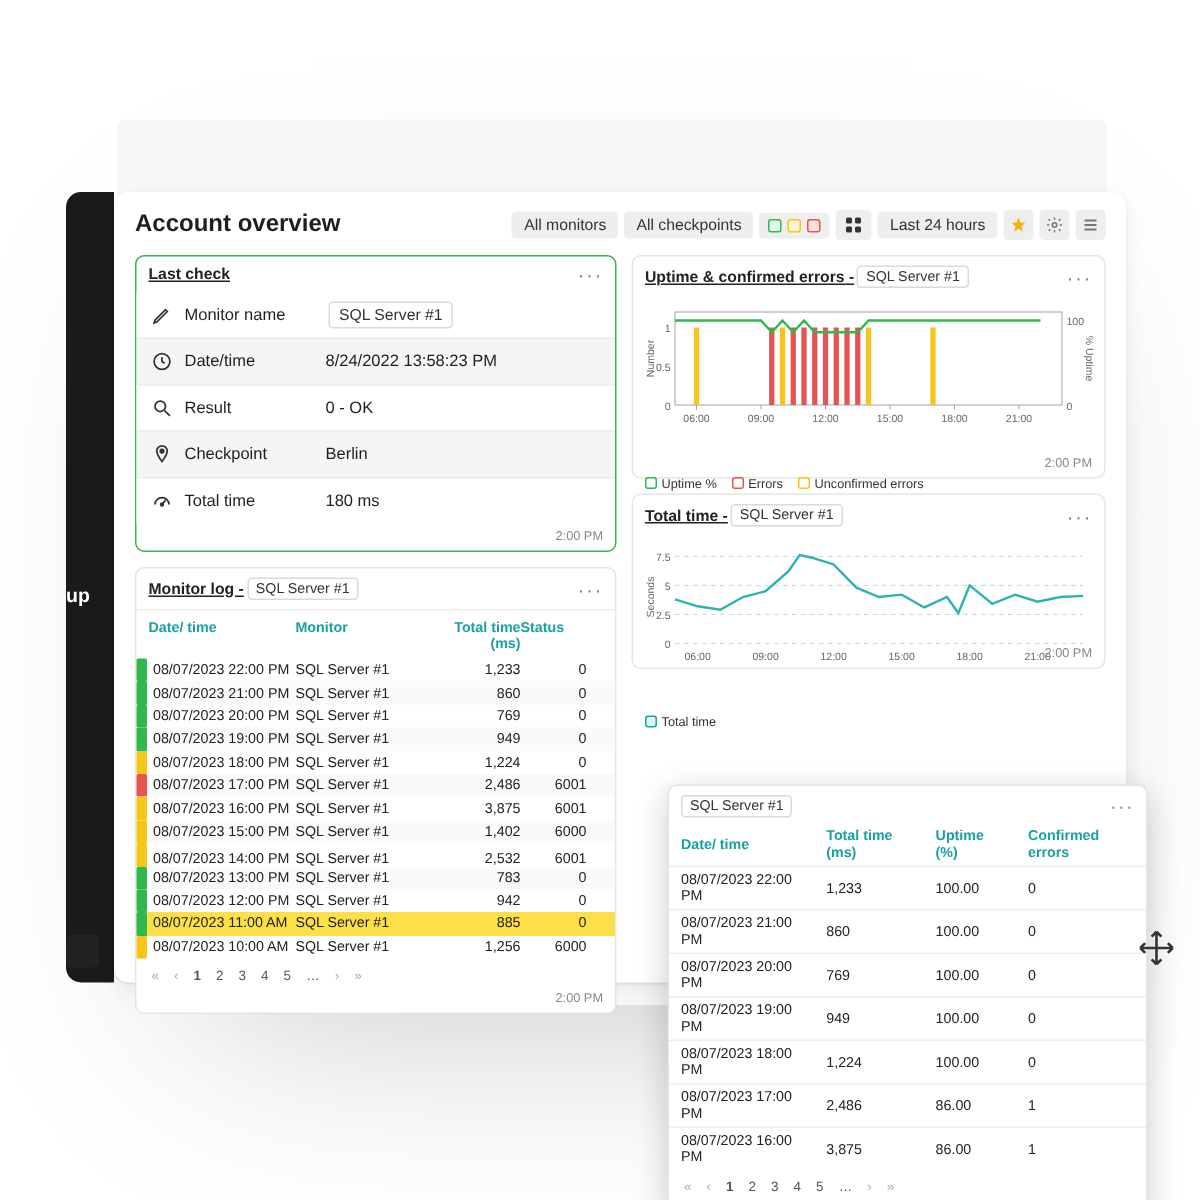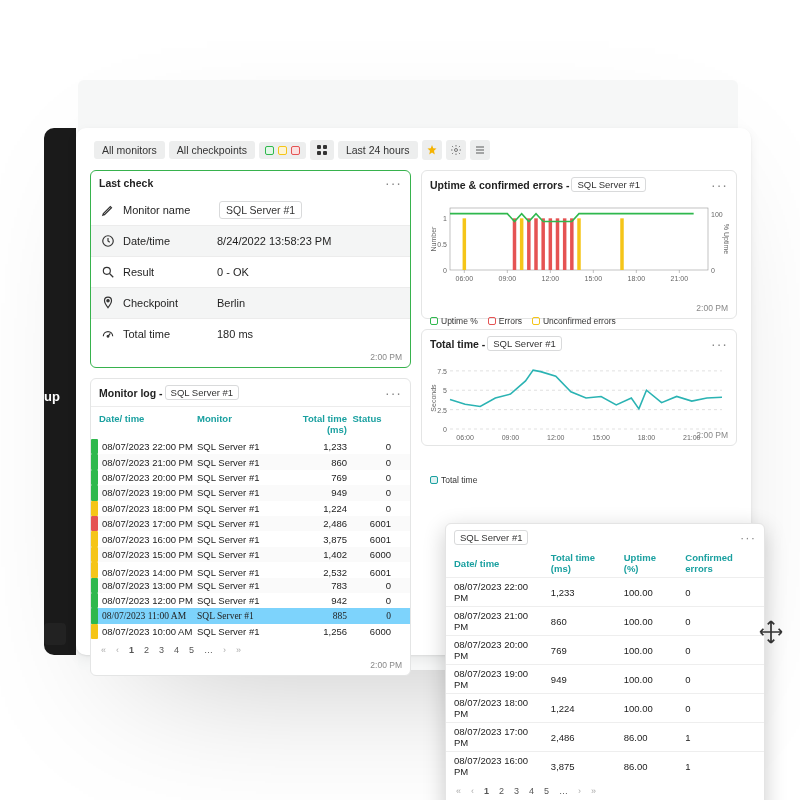--- a/index.html
+++ b/index.html
@@ -31,37 +31,37 @@
   .star-path { fill:#f5b301; }
 
   
   .content { display:flex; gap:10px; padding: 0 14px 12px; }
   .col-left { width: 323px; display:flex; flex-direction:column; gap:10px; }
   .col-right { flex:1; display:flex; flex-direction:column; gap:10px; }
 
   .card { border:1px solid #e4e5e5; border-radius:6px; background:#fff; position:relative; }
   .card.sel { border:1.5px solid #37b24d; }
   .card-hd { display:flex; align-items:center; padding:6px 8px; font-size:10.5px; }
-  .card-hd .ttl { font-weight:700; color:#222; }
+  .card-hd .ttl { font-weight:700; color:#222;text-decoration:underline; }
   .tag { font-size:9.5px; border:1px solid #d9dadb; border-radius:3px; padding:1px 5px; color:#333; margin-left:2px; }
   .card-hd .more { margin-left:auto; color:#888; font-size:14px; letter-spacing:1px; line-height:8px; }
   .card-ft { position:absolute; right:8px; bottom:5px; font-size:8.5px; color:#888; }
 
   
   .lc-tbl { }
   .lc-row { display:flex; align-items:center; border-top:1px solid #ececec; padding:8px 10px; font-size:11px; color:#1f1f1f; }
   .lc-row:nth-of-type(2n) { background:#f4f5f5; }
   .lc-ic { width:22px; display:flex; }
   .lc-lab { width:94px; color:#1f1f1f; }
   .lc-val { }
   .lc-tbl .lc-row:first-child { border-top:none; }
 
   
   .ml-head { display:flex; padding: 6px 8px 4px; font-size:9.5px; color:#1aa0a0; font-weight:600; border-top:1px solid #ececec; }
-  .ml-head .c1{ width:98px;} .ml-head .c2{ width:88px;} .ml-head .c3{ width:62px; text-align:right;} .ml-head .c4{ width:46px; text-align:center; padding-right:6px; }
+  .ml-head .c1{ width:98px;} .ml-head .c2{ width:88px;} .ml-head .c3{ width:62px; text-align:right;} .ml-head .c4{ width:46px; text-align:left; padding-right:6px; }
   .ml-rows { font-size:9.5px; color:#222; }
   .ml-row { display:flex; align-items:center; height:15.4px; }
   .ml-row:nth-child(2n) td, .ml-row:nth-child(2n) { background:#fafafa; }
   .bar { width:7px; align-self:stretch; margin-right:4px; border-radius:1px; }
   .g{ background:#2fb84d; } .y{ background:#f5c518; } .r{ background:#e55353; }
   .ml-row .c1{ width:95px;} .ml-row .c2{ width:88px;} .ml-row .c3{ width:62px; text-align:right;} .ml-row .c4{ width:44px; text-align:right; }
 
   .pager { padding:6px 8px 16px; font-size:9px; color:#555; display:flex; gap:6px; align-items:center; }
   .pager .pg { padding:0 2px; }
   .pager .active { font-weight:700; }
@@ -110,20 +110,21 @@
         <rect x="6" y="13" width="2.5" height="5"></rect>
         <rect x="10.5" y="9" width="2.5" height="9"></rect>
         <rect x="15" y="6" width="2.5" height="12"></rect>
       </svg>
   </div>
   <div class="side-bottom"></div>
 </div>
 
 <div class="window">
   <div class="hdr">
+    <h1>Account overview</h1>
     <span class="pill">All monitors</span>
     <span class="pill">All checkpoints</span>
     <span class="pill icons">
       <span class="sq" style="border-color:#2fb84d;background:#e3f7e8"></span>
       <span class="sq" style="border-color:#f5c518;background:#fdf4d4"></span>
       <span class="sq" style="border-color:#e55353;background:#fbe1e1"></span>
     </span>
     <span class="pill icons">
       <span class="grid-ic">
           <svg width="12" height="12" viewBox="0 0 12 12">
@@ -302,21 +303,21 @@
               <span class="c3">783</span>
               <span class="c4">0</span>
             </div>
             <div class="ml-row" style="background: rgb(255, 255, 255);">
               <span class="bar g"></span>
     <span class="c1">08/07/2023 12:00 PM</span>
               <span class="c2">SQL Server #1</span>
               <span class="c3">942</span>
               <span class="c4">0</span>
             </div>
-            <div class="ml-row" style="background: #7dd3fc; font-family: Liberation Serif, serif;">
+            <div class="ml-row" style="background: #fde047;">
               <span class="bar g"></span>
     <span class="c1">08/07/2023 11:00 AM</span>
               <span class="c2">SQL Server #1</span>
               <span class="c3">885</span>
               <span class="c4">0</span>
             </div>
             <div class="ml-row" style="background: rgb(255, 255, 255);">
               <span class="bar y"></span>
     <span class="c1">08/07/2023 10:00 AM</span>
               <span class="c2">SQL Server #1</span>

